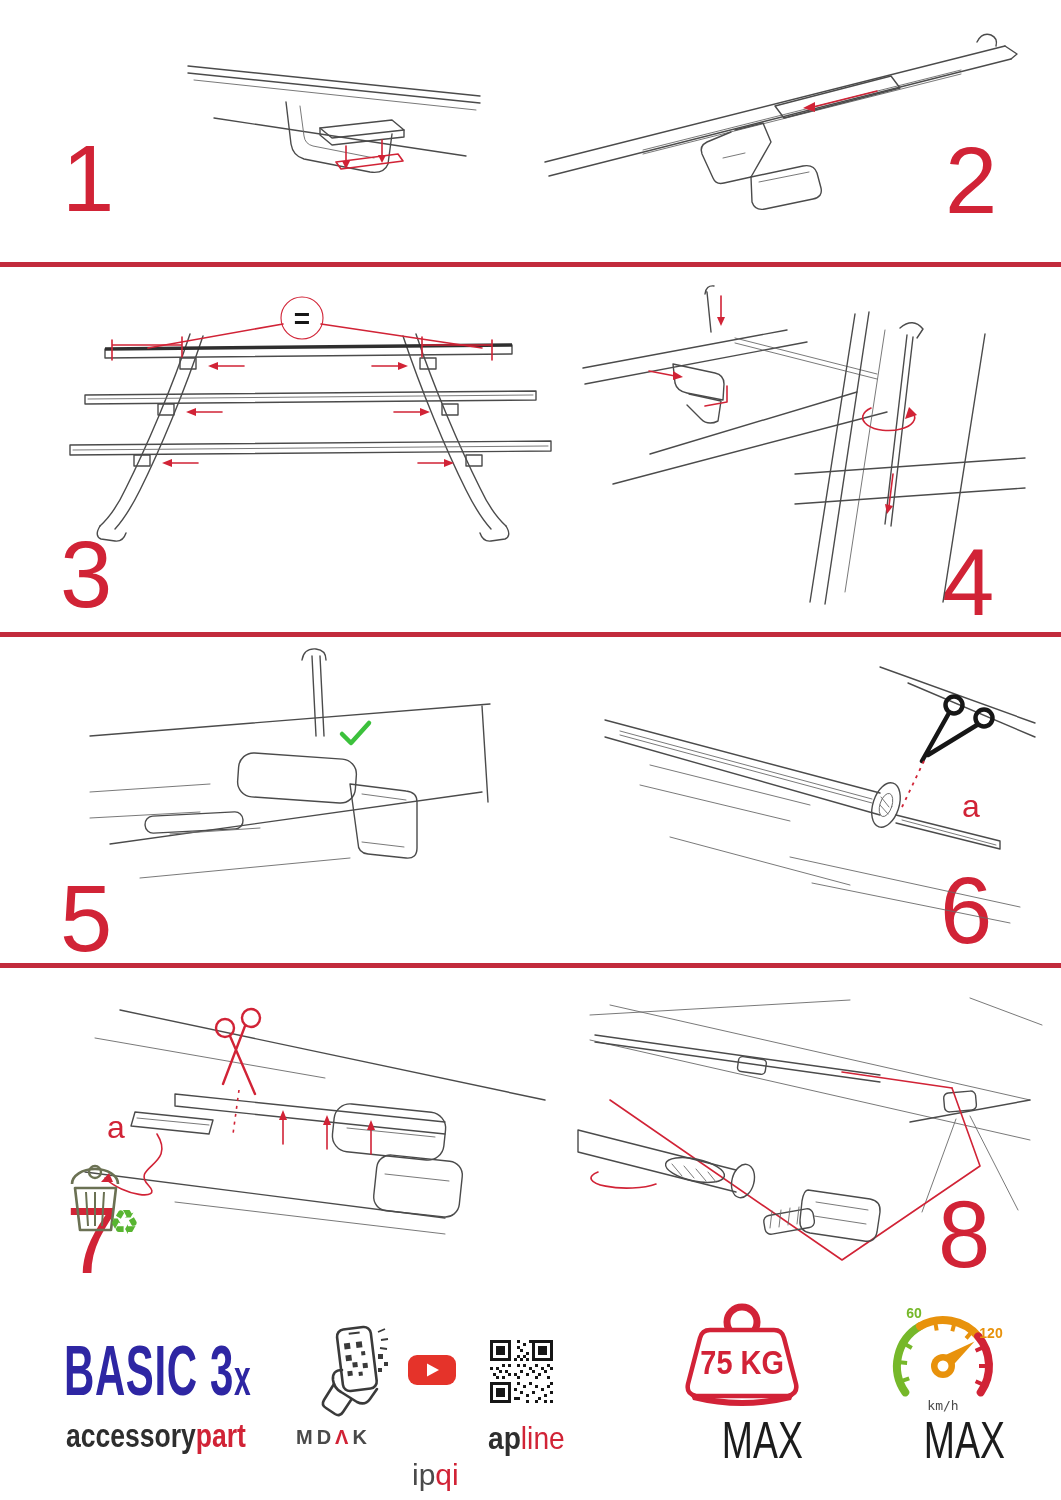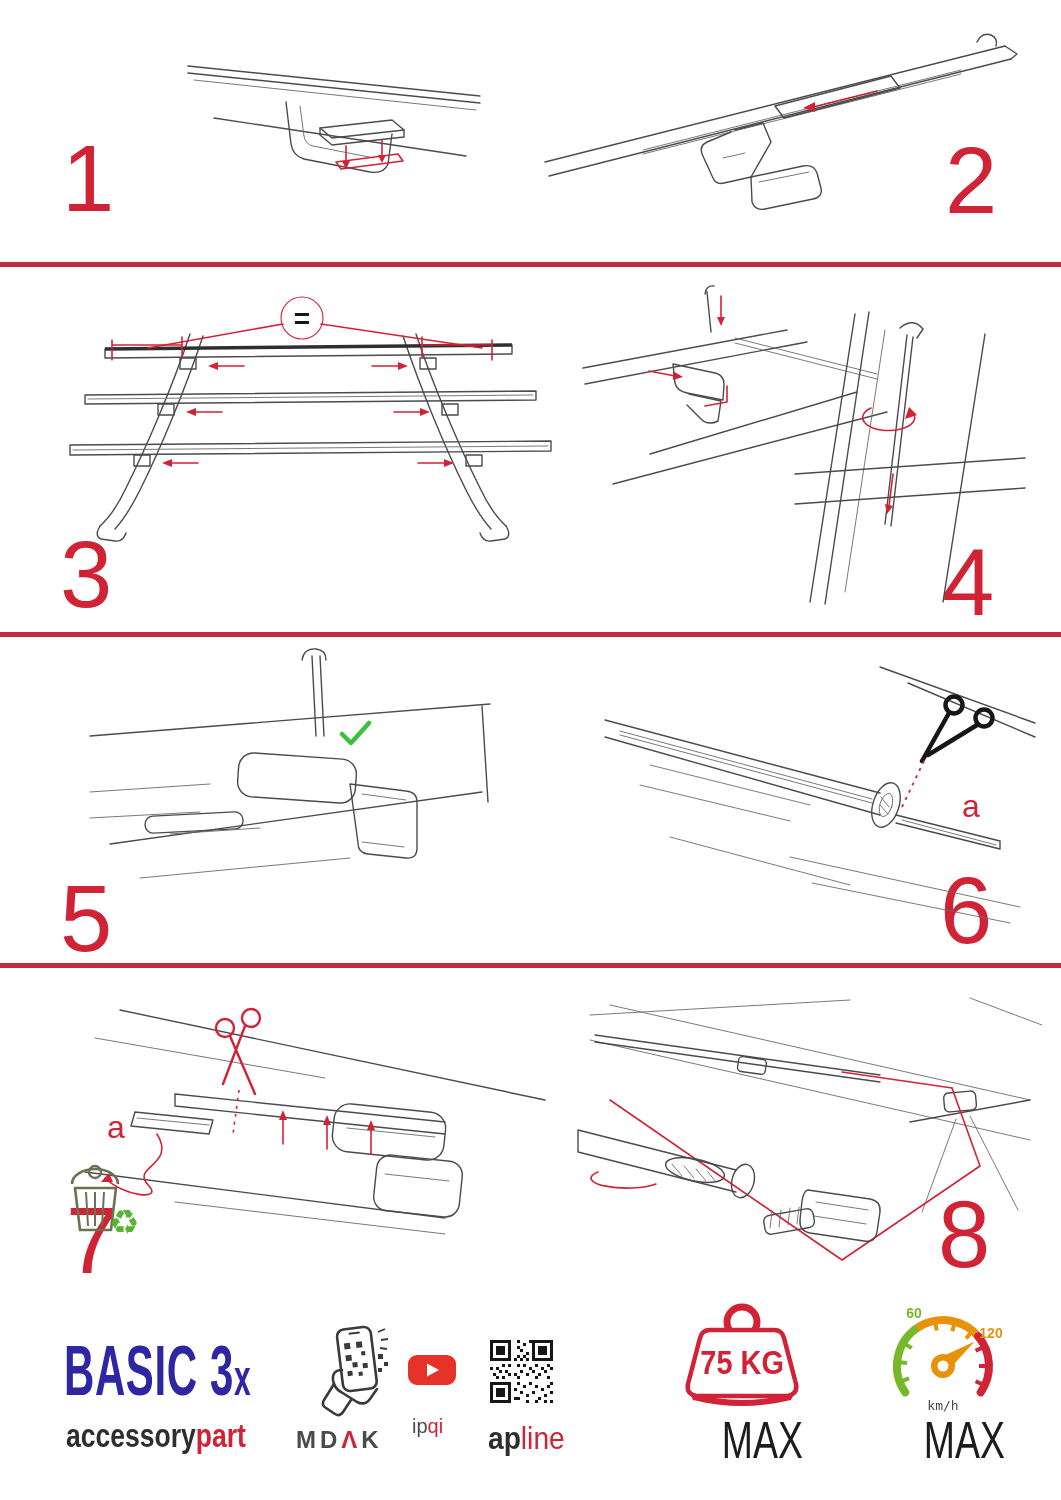--- a/index.html
+++ b/index.html
@@ -317,29 +317,29 @@
       <path d="M66,12 l7,-3 M69,20 l7,-1 M68,28 l7,1"></path>
       <rect x="66" y="34" width="5" height="5" fill="#3a3a3a" stroke="none"></rect>
       <rect x="72" y="42" width="4" height="4" fill="#3a3a3a" stroke="none"></rect>
       <rect x="66" y="48" width="4" height="4" fill="#3a3a3a" stroke="none"></rect>
     </g>
     <g fill="none" stroke="#3a3a3a" stroke-width="2.6" stroke-linejoin="round" stroke-linecap="round">
       <path d="M30,50 q-10,0 -9,10 q1,8 8,12 l16,10 q8,4 13,-3 l7,-10"></path>
       <path d="M22,64 l-10,16 q-3,5 2,8 l9,6 q5,3 8,-2 l8,-12"></path>
     </g>
   </svg>
-  <div class="partner-label" style="left:296px;top:1426px;font-size:24px;letter-spacing:4px;">
+  <div class="partner-label" style="left:296px;top:1426px;font-size:20px;letter-spacing:4px;">
     <span>MD</span><span style="color:#d12336;">Λ</span><span>K</span>
   </div>
 
   <svg style="left:408px;top:1355px;" width="48" height="30" viewBox="0 0 48 30">
     <rect x="0" y="0" width="48" height="30" rx="9" fill="#e5332a"></rect>
     <path d="M19,8.5 L19,21.5 L31,15 Z" fill="#ffffff"></path>
   </svg>
-  <div class="partner-label" style="left:412px;top:1415px;font-size:20px;font-weight:400;text-align:center;">
+  <div class="partner-label" style="left:412px;top:1458px;font-size:30px;font-weight:400;text-align:center;">
     <span>ip</span><span style="color:#d12336;">qi</span>
   </div>
 
   <svg style="left:490px;top:1340px;" width="63" height="63" viewBox="0 0 63 63">
     <g fill="#161616">
       <path d="M0,0 h21 v21 h-21 Z M3,3 v15 h15 v-15 Z" fill-rule="evenodd"></path>
       <rect x="6" y="6" width="9" height="9"></rect>
       <path d="M42,0 h21 v21 h-21 Z M45,3 v15 h15 v-15 Z" fill-rule="evenodd"></path>
       <rect x="48" y="6" width="9" height="9"></rect>
       <path d="M0,42 h21 v21 h-21 Z M3,45 v15 h15 v-15 Z" fill-rule="evenodd"></path>

